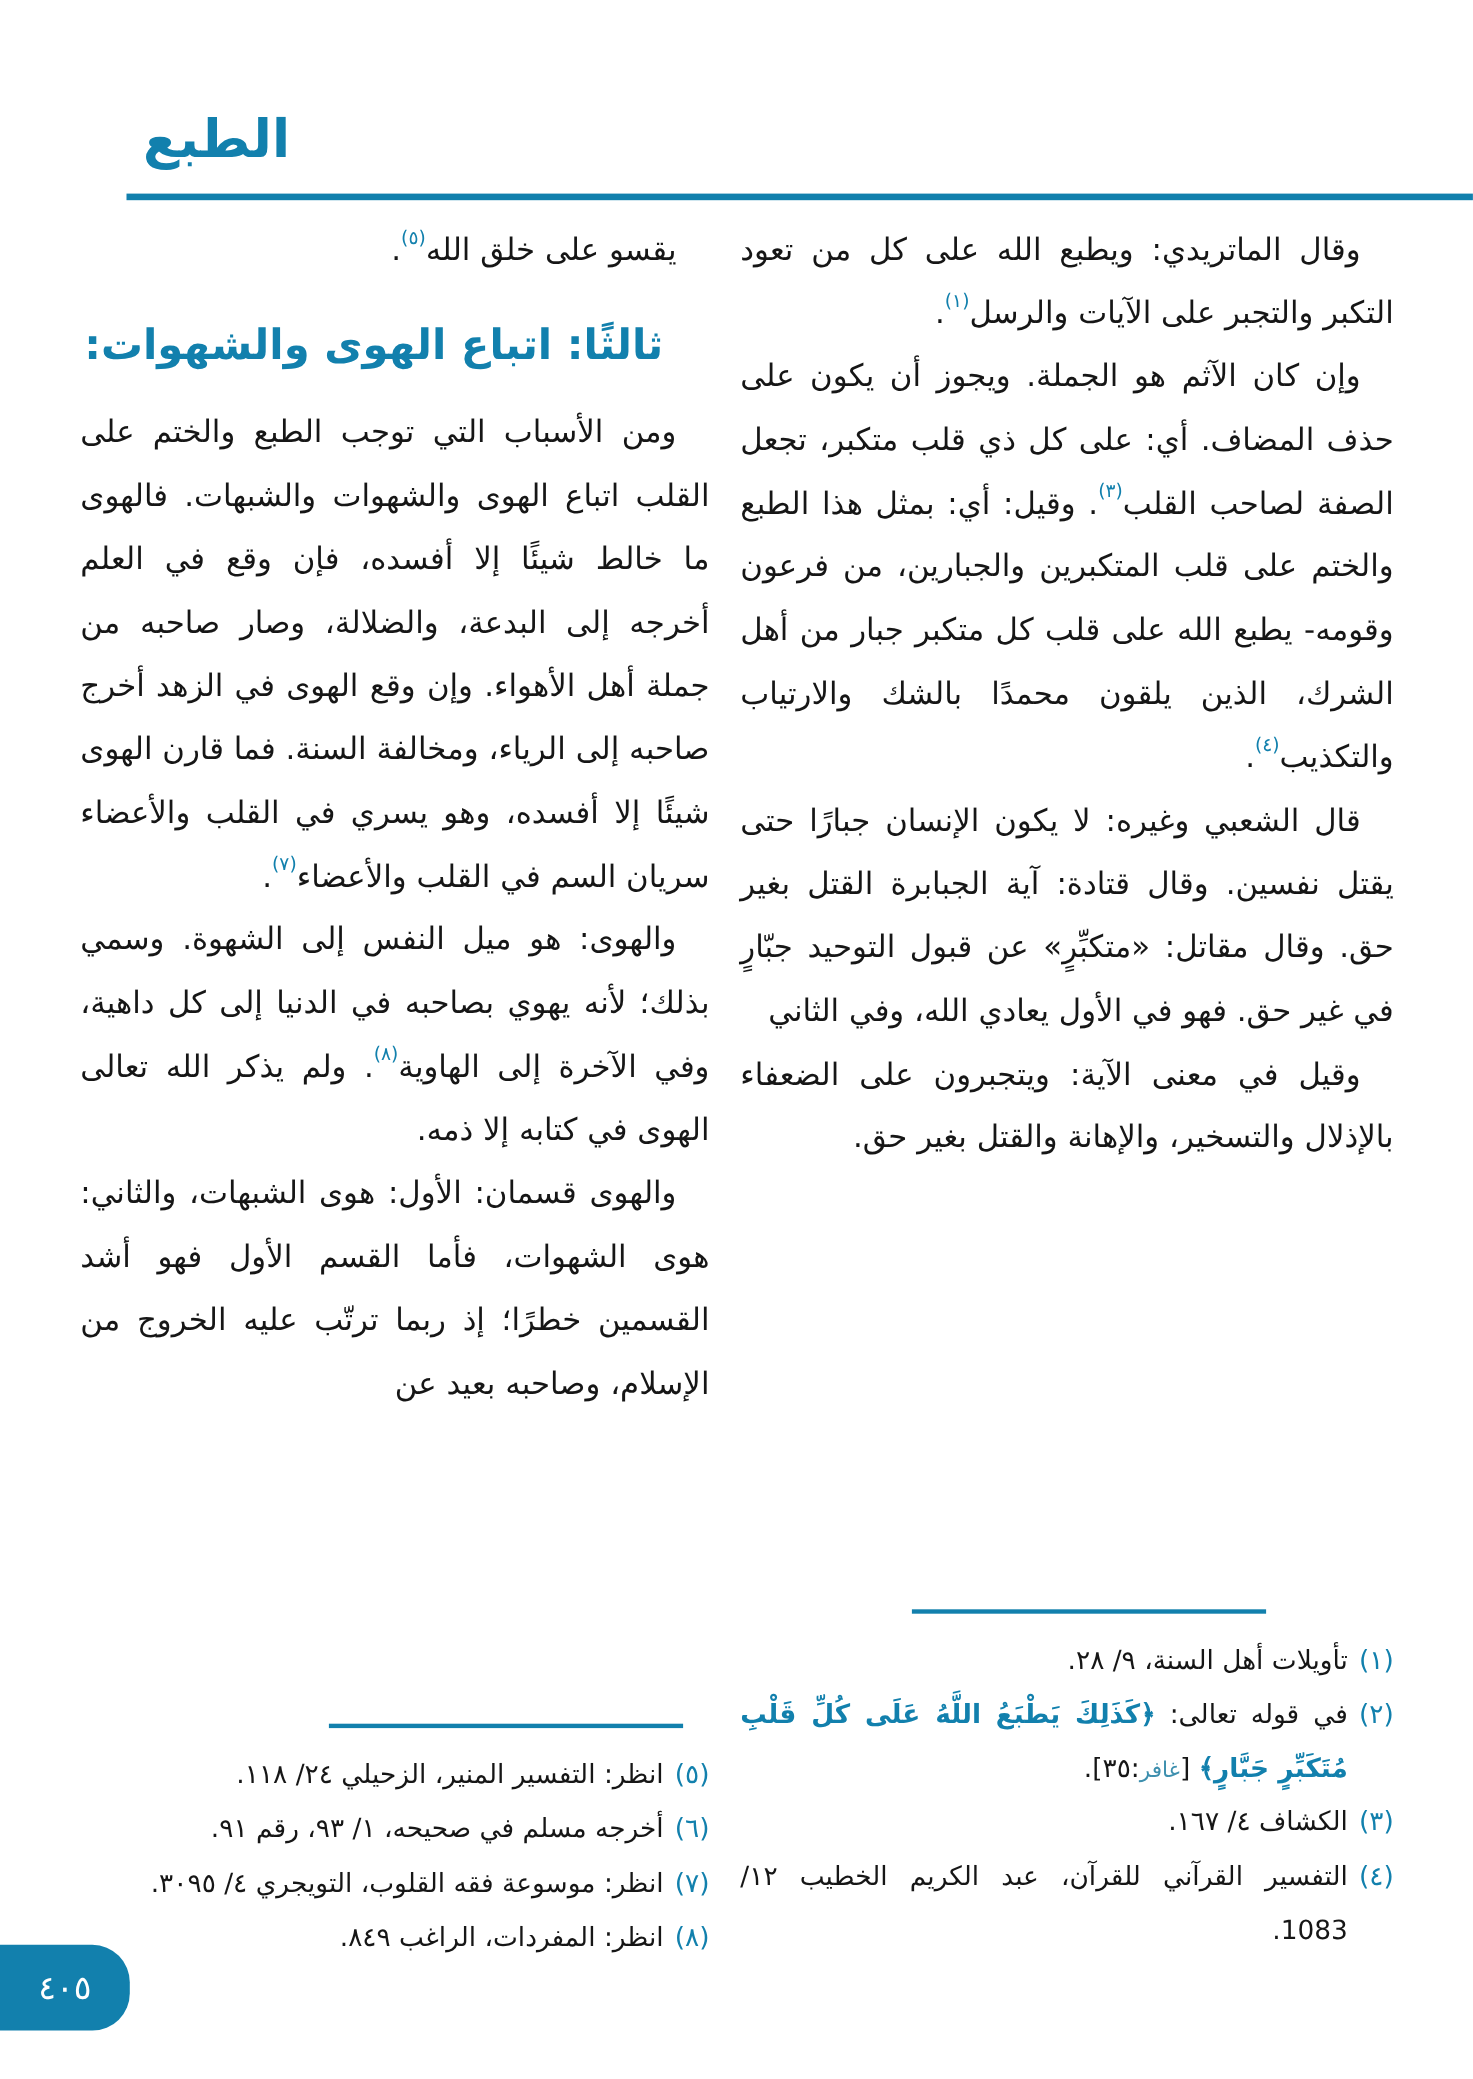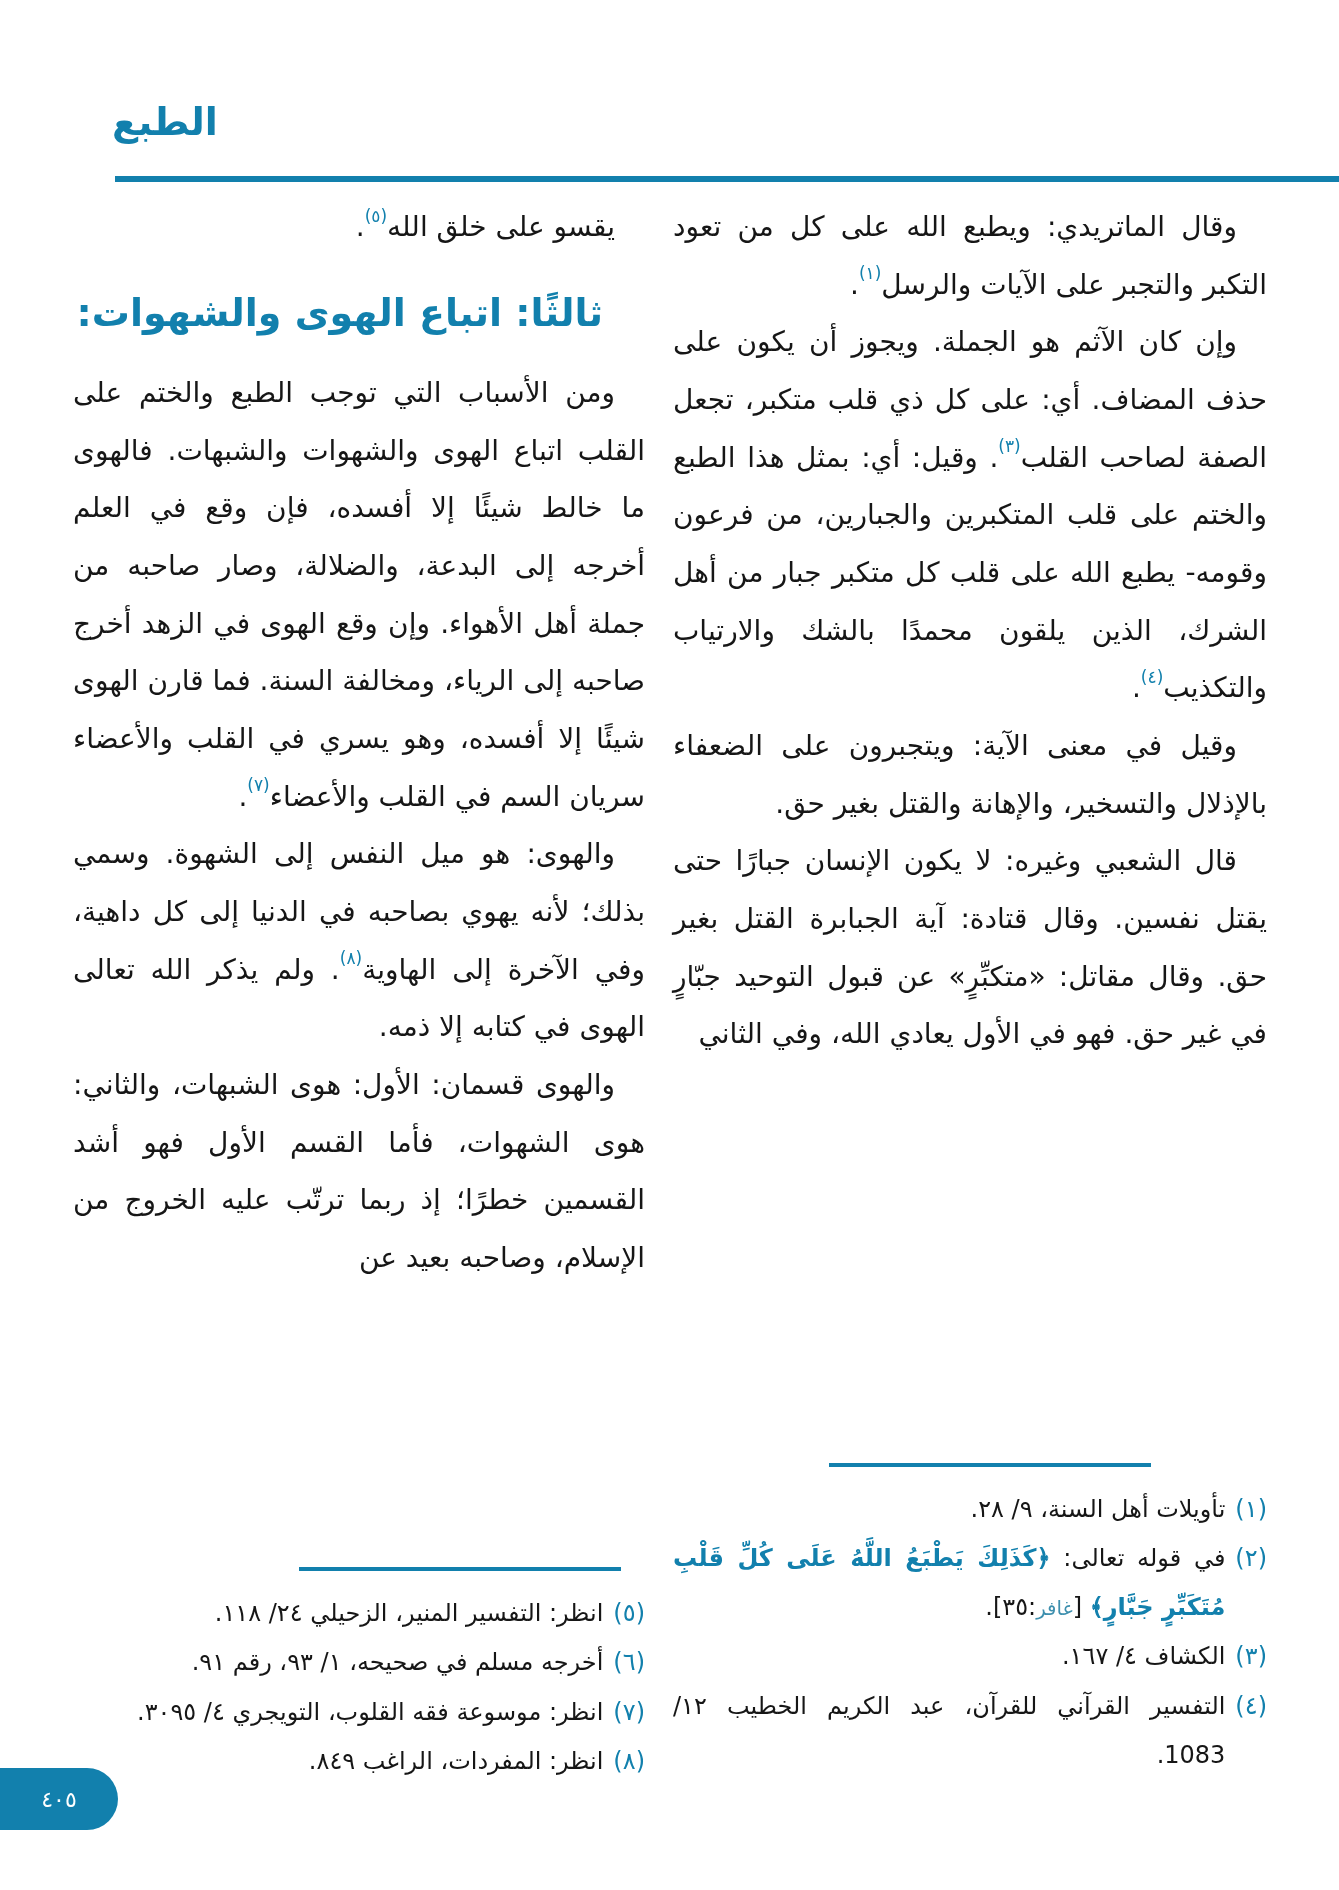--- a/index.html
+++ b/index.html
@@ -3,22 +3,22 @@
 <meta charset="utf-8">
 <style>
   :root { --teal:#1280ad; --ink:#161616; }
   html,body { margin:0; padding:0; background:#ffffff; }
   .page {
     position:relative; width:1339px; height:1890px; background:#fff;
     direction:rtl; overflow:hidden; color:var(--ink);
     font-family:"DejaVu Sans", sans-serif;
   }
   .header-title {
-    position:absolute; left:112px; top:103px;
-    color:var(--teal); font-weight:bold; font-size:38px; line-height:1;
+    position:absolute; left:130px; top:103px;
+    color:var(--teal); font-weight:bold; font-size:48px; line-height:1;
   }
   .header-rule {
     position:absolute; left:115px; right:0; top:176px; height:6px;
     background:var(--teal);
   }
   .col {
     position:absolute; top:198px; display:flex; flex-direction:column;
     justify-content:space-between;
   }
   .col-right { right:72px; width:594px; height:1582px; }
@@ -43,45 +43,45 @@
   .col-right .fnrule { width:322px; margin-right:116px; }
   .col-left  .fnrule { width:322px; margin-right:24px; }
   .fnote {
     display:flex; gap:10px; align-items:flex-start;
     font-size:24px; line-height:2.05;
   }
   .fnum { color:var(--teal); flex:0 0 auto; }
   .ftext { flex:1; text-align:justify; }
   .ftext .seg-quran { font-size:24px; }
   .page-badge {
-    position:absolute; left:0; top:1768px; width:118px; height:62px;
+    position:absolute; left:0; top:1768px; width:118px; height:78px;
     background:var(--teal); border-radius:0 34px 34px 0;
-    color:#ffffff; font-size:22px; display:flex; align-items:center;
+    color:#ffffff; font-size:30px; display:flex; align-items:center;
     justify-content:center;
   }
   .site-link {
     position:absolute; left:163px; top:1774px;
     color:var(--teal); font-size:34px; letter-spacing:0.5px;
     direction:ltr;
   }
 </style>
 </head>
 <body>
 
 <div class="page">
 
   <span class="header-title">الطبع</span>
   <div class="header-rule"></div>
 
   <div class="col col-right">
     <div class="body">
         <p class="para"><span>وقال الماتريدي: ويطبع الله على كل من تعود التكبر والتجبر على الآيات والرسل</span><sup class="seg-fn">(١)</sup><span>.</span></p>
         <p class="para"><span>وإن كان الآثم هو الجملة. ويجوز أن يكون على حذف المضاف. أي: على كل ذي قلب متكبر، تجعل الصفة لصاحب القلب</span><sup class="seg-fn">(٣)</sup><span>. وقيل: أي: بمثل هذا الطبع والختم على قلب المتكبرين والجبارين، من فرعون وقومه- يطبع الله على قلب كل متكبر جبار من أهل الشرك، الذين يلقون محمدًا بالشك والارتياب والتكذيب</span><sup class="seg-fn">(٤)</sup><span>.</span></p>
+        <p class="para"><span>قال الشعبي وغيره: لا يكون الإنسان جبارًا حتى يقتل نفسين. وقال قتادة: آية الجبابرة القتل بغير حق. وقال مقاتل: «متكبِّرٍ» عن قبول التوحيد جبّارٍ في غير حق. فهو في الأول يعادي الله، وفي الثاني</span></p>
         <p class="para"><span>وقيل في معنى الآية: ويتجبرون على الضعفاء بالإذلال والتسخير، والإهانة والقتل بغير حق.</span></p>
-        <p class="para"><span>قال الشعبي وغيره: لا يكون الإنسان جبارًا حتى يقتل نفسين. وقال قتادة: آية الجبابرة القتل بغير حق. وقال مقاتل: «متكبِّرٍ» عن قبول التوحيد جبّارٍ في غير حق. فهو في الأول يعادي الله، وفي الثاني</span></p>
       </div>
     <div class="fnblock">
       <div class="fnrule"></div>
       <div>
           <div class="fnote">
             <span class="fnum">(١)</span>
             <div class="ftext"><span>تأويلات أهل السنة، ٩/ ٢٨.</span></div>
           </div>
           <div class="fnote">
             <span class="fnum">(٢)</span>

